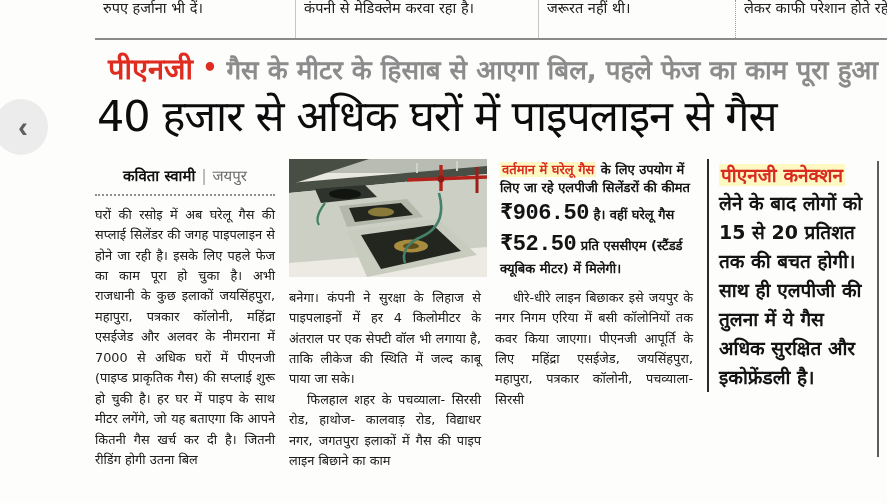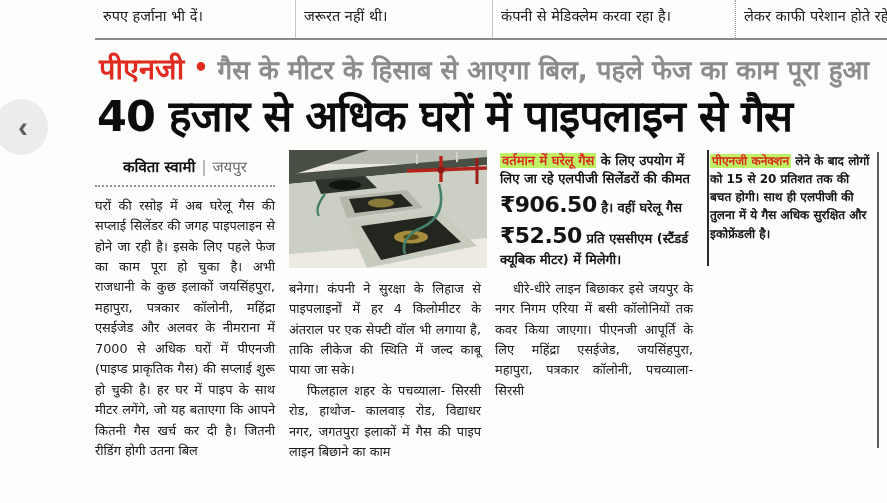--- a/index.html
+++ b/index.html
@@ -16,91 +16,91 @@
     border-radius:50%;background:#ececec;color:#5f5f5f;cursor:pointer;
     display:flex;align-items:center;justify-content:center;padding:0;
   }
   .nav-back .glyph{font-size:30px;line-height:1;font-weight:bold;transform:translateX(2px);}
 
   .article{position:absolute;left:95px;top:0;width:792px;height:503px;}
 
   
   .top-strip{display:flex;height:40px;border-bottom:2px solid #8a8a8a;box-sizing:border-box;}
   .strip-col{display:flex;flex-direction:column;justify-content:flex-end;
-    padding:0 10px 13px 8px;box-sizing:border-box;}
+    padding:0 10px 21px 8px;box-sizing:border-box;}
   .strip-col + .strip-col{border-left:1px solid #c6c6c6;}
   .strip-col.dotted{border-left:1px dotted #9a9a9a;}
   .sc1{flex:0 0 200px;} .sc2{flex:0 0 243px;} .sc3{flex:0 0 197px;} .sc4{flex:1;}
   .clip-bar{height:6px;margin-bottom:5px;opacity:.7;
     background:repeating-linear-gradient(90deg,#5e5e5e 0 2px,transparent 2px 4px,#5e5e5e 4px 9px,transparent 9px 11px,#5e5e5e 11px 13px,transparent 13px 16px);}
   .strip-text{font-size:14.5px;color:#1c1c1c;white-space:nowrap;}
 
   
-  .kicker{padding:8px 0 2px 4px;white-space:nowrap;}
+  .kicker{padding:8px 0 2px 4px;white-space:nowrap;text-align:center;}
   .kicker-tag{color:#e02b20;font-size:29px;font-weight:800;}
   .kicker-dot{color:#e02b20;font-size:24px;font-weight:800;margin:0 9px;vertical-align:3px;}
   .kicker-text{color:#8c8c8c;font-size:26px;font-weight:700;}
 
   
-  .headline{margin:2px 0 0 2px;color:#0c0c0c;font-weight:700;font-size:43px;
+  .headline{margin:2px 0 0 2px;color:#0c0c0c;font-weight:400;font-size:43px;
     line-height:1.2;letter-spacing:-1px;}
   .headline div{white-space:nowrap;overflow:hidden;}
 
   
-  .content{position:relative;display:flex;gap:14px;margin-top:7px;height:298px;}
+  .content{position:relative;display:flex;gap:14px;margin-top:16px;height:298px;}
   .content::after{content:"";position:absolute;right:8px;top:2px;bottom:0;width:2px;background:#5c5c5c;}
 
   .body-text{margin:0;font-size:12.8px;line-height:1.6;text-align:justify;color:#191919;}
   .indent{text-indent:18px;}
 
   .c1{flex:0 0 180px;}
   .byline{text-align:center;font-size:15px;padding:6px 0 9px;border-bottom:2px dotted #8f8f8f;margin-bottom:9px;white-space:nowrap;}
   .byline .author{font-weight:700;color:#101010;}
   .byline .bar{color:#9a9a9a;margin:0 6px;font-weight:400;}
   .byline .place{color:#6b6b6b;}
 
   .mid{flex:0 0 404px;}
   .mid-top{display:flex;gap:13px;height:119px;}
   .photo-frame{flex:0 0 198px;width:198px;height:118px;overflow:hidden;background:#dfe0d8;}
   .photo-frame svg{display:block;}
 
   .info-box{font-weight:700;color:#141414;}
   .box1{flex:1;font-size:13px;line-height:1.42;padding-top:2px;}
-  .hl-lead{background:#bef264;color:#d92c20;padding:0 2px;}
-  .big-num{font-size:22px;font-weight:800;letter-spacing:-0.5px;}
+  .hl-lead{background:#fef9c3;color:#d92c20;padding:0 2px;}
+  .big-num{font-size:22px;font-weight:800;letter-spacing:-0.5px;font-family:Liberation Mono, monospace;}
   .mid-cols{display:flex;gap:14px;margin-top:10px;}
   .c2{width:192px;} .c3{width:198px;}
 
   .c4{flex:1;padding-right:14px;}
-  .box2{border-left:2px solid #2a2a2a;padding:2px 0 0 1px;min-height:116px;
-    font-size:12px;line-height:1.52;margin-bottom:10px;box-sizing:border-box;}
+  .box2{border-left:2px solid #2a2a2a;padding:2px 0 0 10px;min-height:116px;
+    font-size:19px;line-height:1.52;margin-bottom:10px;box-sizing:border-box;}
 </style>
 </head>
 <body>
 
 <div class="stage">
 
   <button class="nav-back">
     <span class="glyph">‹</span>
   </button>
 
   <div class="article">
 
     <div class="top-strip">
       <div class="strip-col sc1">
         <div class="clip-bar"></div>
         <div class="strip-text">रुपए हर्जाना भी दें।</div>
       </div>
+      <div class="strip-col sc2">
+        <div class="clip-bar"></div>
+        <div class="strip-text">कंपनी से मेडिक्लेम करवा रहा है।</div>
+      </div>
       <div class="strip-col sc3">
         <div class="clip-bar"></div>
         <div class="strip-text">जरूरत नहीं थी।</div>
-      </div>
-      <div class="strip-col sc2">
-        <div class="clip-bar"></div>
-        <div class="strip-text">कंपनी से मेडिक्लेम करवा रहा है।</div>
       </div>
       <div class="strip-col sc4 dotted">
         <div class="clip-bar"></div>
         <div class="strip-text">लेकर काफी परेशान होते रहे।</div>
       </div>
     </div>
 
     <div class="kicker">
       <span class="kicker-tag">पीएनजी</span><span class="kicker-dot">•</span><span class="kicker-text">गैस के मीटर के हिसाब से आएगा बिल, पहले फेज का काम पूरा हुआ</span>
     </div>

